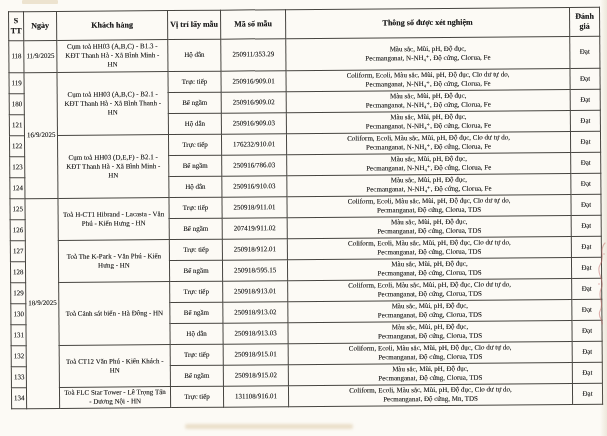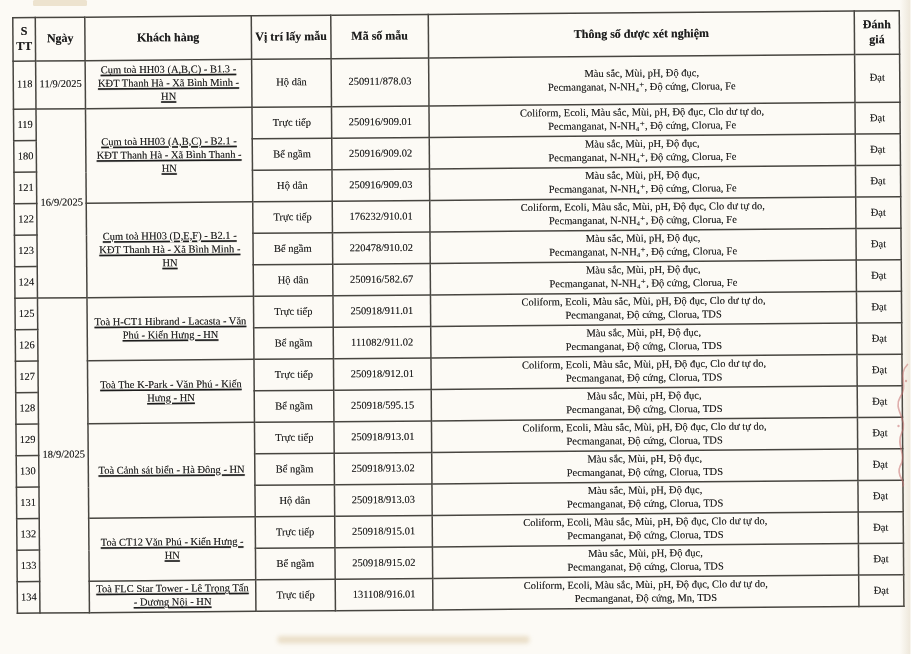--- a/index.html
+++ b/index.html
@@ -25,21 +25,21 @@
   th{
     font-size:8px;font-weight:bold;line-height:10px;padding:4px 1px;
   }
   td{
     font-size:7px;line-height:9px;
     text-shadow:0 0 0.4px rgba(40,40,40,.55);
   }
   th{text-shadow:0 0 0.4px rgba(40,40,40,.6);}
   tbody tr{height:21px;}
   tbody tr:first-child{height:32px;}
-  td[data-name="customer-cell"]{padding:1px 4px;text-decoration:underline;}
+  td[data-name="customer-cell"]{padding:1px 4px;}
   td[data-name="params-cell"] div{white-space:nowrap;}
   
   .mark-top{
     position:absolute;left:22px;top:0;width:36px;height:4px;
     background:#e3d4b6;opacity:.6;border-radius:1px;
   }
   .smudge-bottom{
     position:absolute;left:185px;top:424px;width:168px;height:5px;
     background:#d9c49e;opacity:.5;filter:blur(1.5px);border-radius:2px;
   }
@@ -78,21 +78,21 @@
         <th data-name="header-parameters">Thông số được xét nghiệm</th>
         <th data-name="header-result">Đánh giá</th>
       </tr>
     </thead>
     <tbody data-name="table-body">
         <tr data-name="table-row">
           <td data-name="stt-cell">118</td>
           <td data-name="date-cell">11/9/2025</td>
           <td data-name="customer-cell">Cụm toà HH03 (A,B,C) - B1.3 - KĐT Thanh Hà - Xã Bình Minh - HN</td>
           <td data-name="location-cell">Hộ dân</td>
-          <td data-name="code-cell">250911/878.03</td>
+          <td data-name="code-cell">250911/353.29</td>
           <td data-name="params-cell">
             <div data-name="param-line">Màu sắc, Mùi, pH, Độ đục,</div>
             <div data-name="param-line">Pecmanganat, N-NH₄⁺, Độ cứng, Clorua, Fe</div>
           </td>
           <td data-name="result-cell">Đạt</td>
         </tr>
         <tr data-name="table-row">
           <td data-name="stt-cell">119</td>
           <td data-name="date-cell" rowspan="6">16/9/2025</td>
           <td data-name="customer-cell" rowspan="3">Cụm toà HH03 (A,B,C) - B2.1 - KĐT Thanh Hà - Xã Bình Thanh - HN</td>
@@ -131,31 +131,31 @@
           <td data-name="code-cell">176232/910.01</td>
           <td data-name="params-cell">
             <div data-name="param-line">Coliform, Ecoli, Màu sắc, Mùi, pH, Độ đục, Clo dư tự do,</div>
             <div data-name="param-line">Pecmanganat, N-NH₄⁺, Độ cứng, Clorua, Fe</div>
           </td>
           <td data-name="result-cell">Đạt</td>
         </tr>
         <tr data-name="table-row">
           <td data-name="stt-cell">123</td>
           <td data-name="location-cell">Bể ngầm</td>
-          <td data-name="code-cell">220478/910.02</td>
+          <td data-name="code-cell">250916/786.03</td>
           <td data-name="params-cell">
             <div data-name="param-line">Màu sắc, Mùi, pH, Độ đục,</div>
             <div data-name="param-line">Pecmanganat, N-NH₄⁺, Độ cứng, Clorua, Fe</div>
           </td>
           <td data-name="result-cell">Đạt</td>
         </tr>
         <tr data-name="table-row">
           <td data-name="stt-cell">124</td>
           <td data-name="location-cell">Hộ dân</td>
-          <td data-name="code-cell">250916/582.67</td>
+          <td data-name="code-cell">250916/910.03</td>
           <td data-name="params-cell">
             <div data-name="param-line">Màu sắc, Mùi, pH, Độ đục,</div>
             <div data-name="param-line">Pecmanganat, N-NH₄⁺, Độ cứng, Clorua, Fe</div>
           </td>
           <td data-name="result-cell">Đạt</td>
         </tr>
         <tr data-name="table-row">
           <td data-name="stt-cell">125</td>
           <td data-name="date-cell" rowspan="10">18/9/2025</td>
           <td data-name="customer-cell" rowspan="2">Toà H-CT1 Hibrand - Lacasta - Văn Phú - Kiến Hưng - HN</td>
@@ -163,21 +163,21 @@
           <td data-name="code-cell">250918/911.01</td>
           <td data-name="params-cell">
             <div data-name="param-line">Coliform, Ecoli, Màu sắc, Mùi, pH, Độ đục, Clo dư tự do,</div>
             <div data-name="param-line">Pecmanganat, Độ cứng, Clorua, TDS</div>
           </td>
           <td data-name="result-cell">Đạt</td>
         </tr>
         <tr data-name="table-row">
           <td data-name="stt-cell">126</td>
           <td data-name="location-cell">Bể ngầm</td>
-          <td data-name="code-cell">111082/911.02</td>
+          <td data-name="code-cell">207419/911.02</td>
           <td data-name="params-cell">
             <div data-name="param-line">Màu sắc, Mùi, pH, Độ đục,</div>
             <div data-name="param-line">Pecmanganat, Độ cứng, Clorua, TDS</div>
           </td>
           <td data-name="result-cell">Đạt</td>
         </tr>
         <tr data-name="table-row">
           <td data-name="stt-cell">127</td>
           <td data-name="customer-cell" rowspan="2">Toà The K-Park - Văn Phú - Kiến Hưng - HN</td>
           <td data-name="location-cell">Trực tiếp</td>
@@ -224,21 +224,21 @@
           <td data-name="location-cell">Hộ dân</td>
           <td data-name="code-cell">250918/913.03</td>
           <td data-name="params-cell">
             <div data-name="param-line">Màu sắc, Mùi, pH, Độ đục,</div>
             <div data-name="param-line">Pecmanganat, Độ cứng, Clorua, TDS</div>
           </td>
           <td data-name="result-cell">Đạt</td>
         </tr>
         <tr data-name="table-row">
           <td data-name="stt-cell">132</td>
-          <td data-name="customer-cell" rowspan="2">Toà CT12 Văn Phú - Kiến Hưng - HN</td>
+          <td data-name="customer-cell" rowspan="2">Toà CT12 Văn Phú - Kiến Khách - HN</td>
           <td data-name="location-cell">Trực tiếp</td>
           <td data-name="code-cell">250918/915.01</td>
           <td data-name="params-cell">
             <div data-name="param-line">Coliform, Ecoli, Màu sắc, Mùi, pH, Độ đục, Clo dư tự do,</div>
             <div data-name="param-line">Pecmanganat, Độ cứng, Clorua, TDS</div>
           </td>
           <td data-name="result-cell">Đạt</td>
         </tr>
         <tr data-name="table-row">
           <td data-name="stt-cell">133</td>

